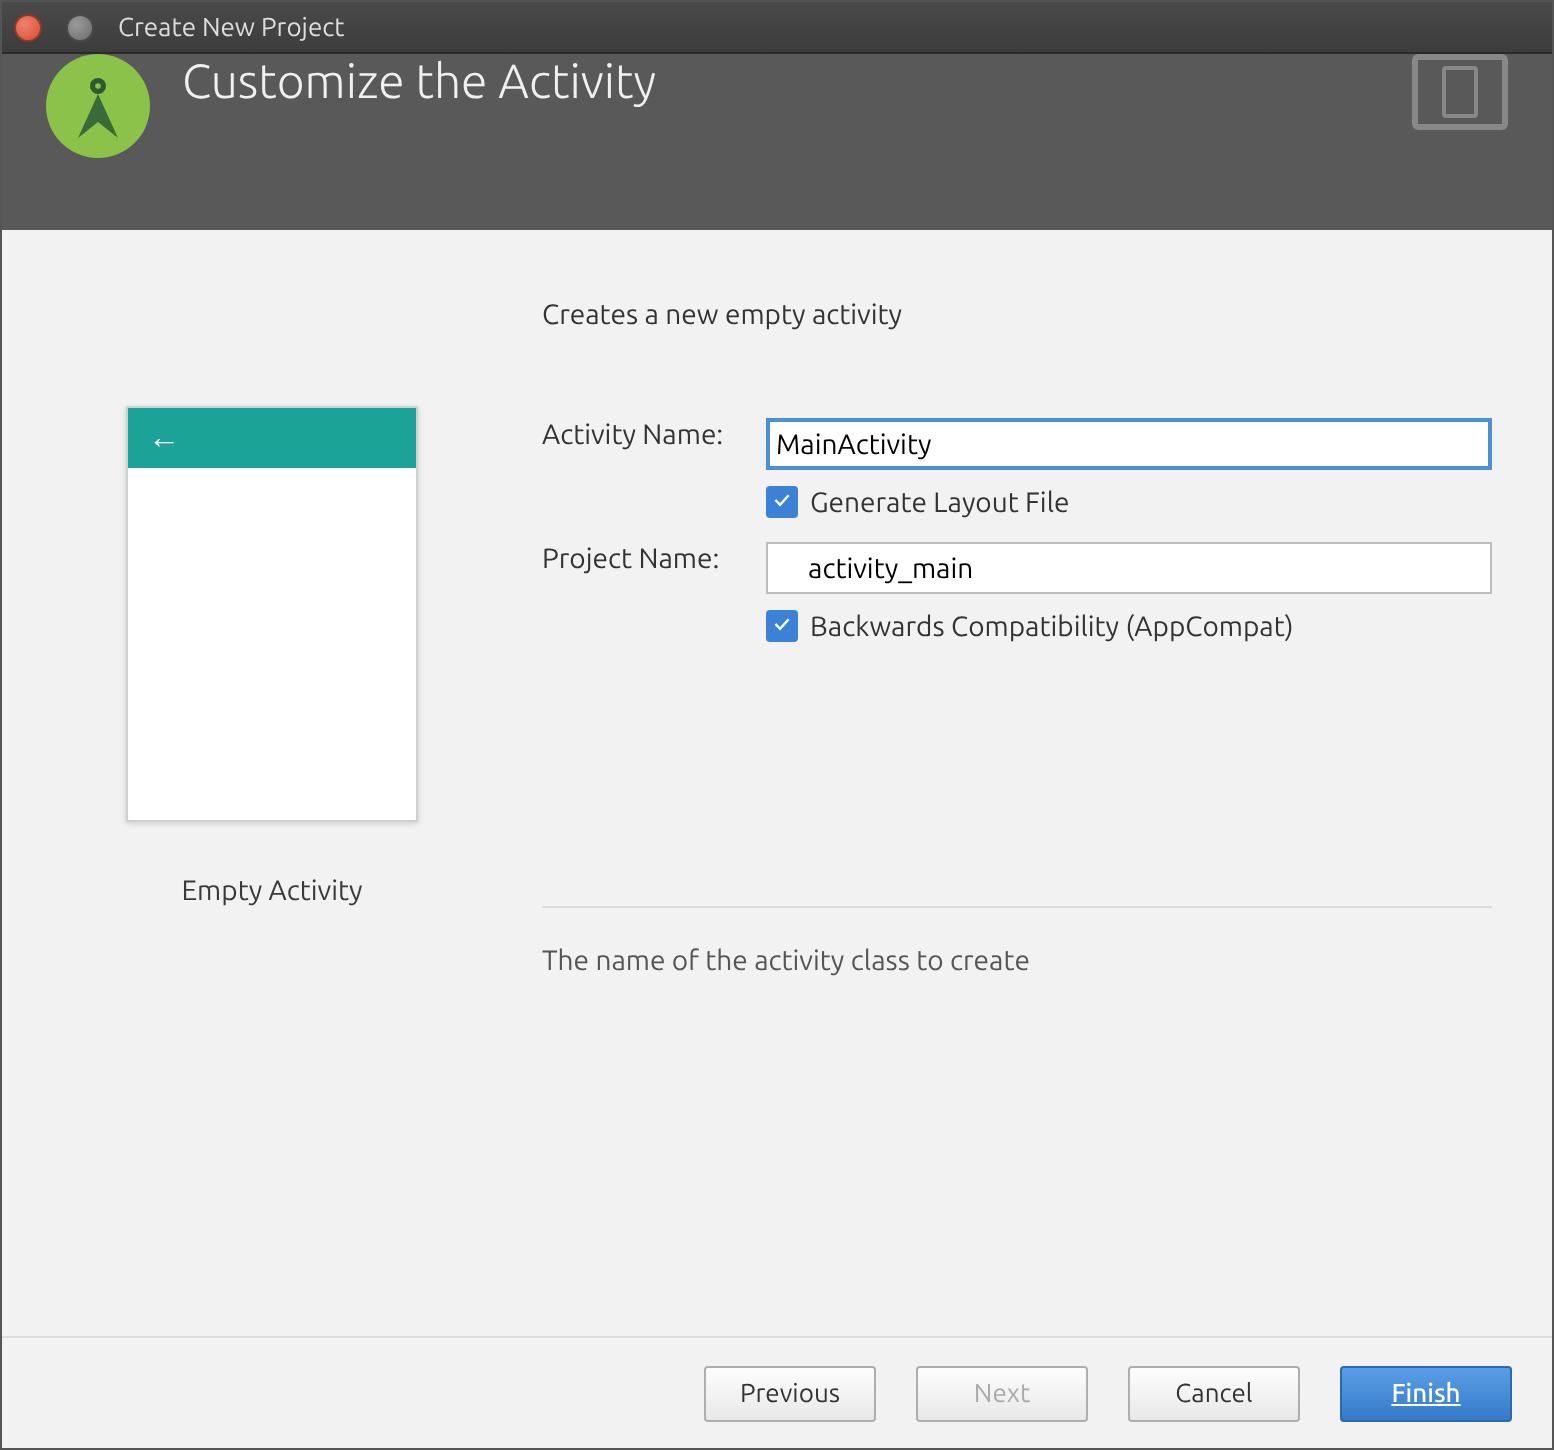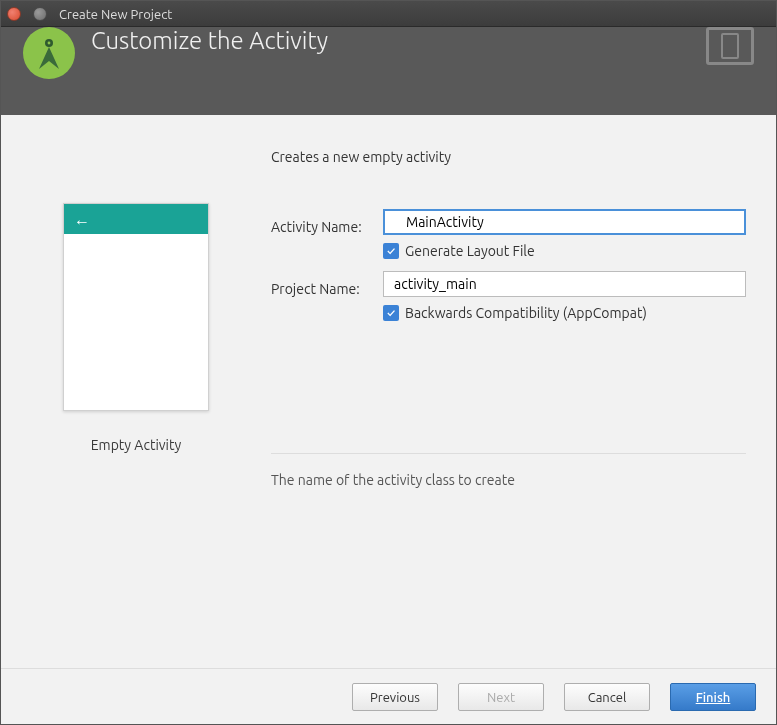--- a/index.html
+++ b/index.html
@@ -139,41 +139,41 @@
       padding-right: 10px;
     }
     .desc {
       font-size: 14px;
       color: #333;
       margin-bottom: 44px;
       margin-top: 4px;
     }
     .form-row {
       display: flex;
-      align-items: flex-end;
+      align-items: flex-start;
       margin-bottom: 8px;
     }
     .form-label {
       width: 112px;
       font-size: 14px;
       color: #333;
     }
     .text-input {
       flex: 1;
       height: 26px;
-      padding: 2px 10px;
+      padding: 2px 20px;
       font-size: 14px;
       border: 1px solid #bcbcbc;
       background: #fff;
       font-family: inherit;
     }
     .text-input.focused {
       border: 2px solid #4a90d9;
       outline: none;
-      padding:1px 21px;
+      padding:1px 3px;
     }
     .check-row {
       display:flex;
       align-items:center;
       margin-left:112px;
       margin-bottom:12px;
       gap:6px;
     }
     .chk {
       width:16px;

